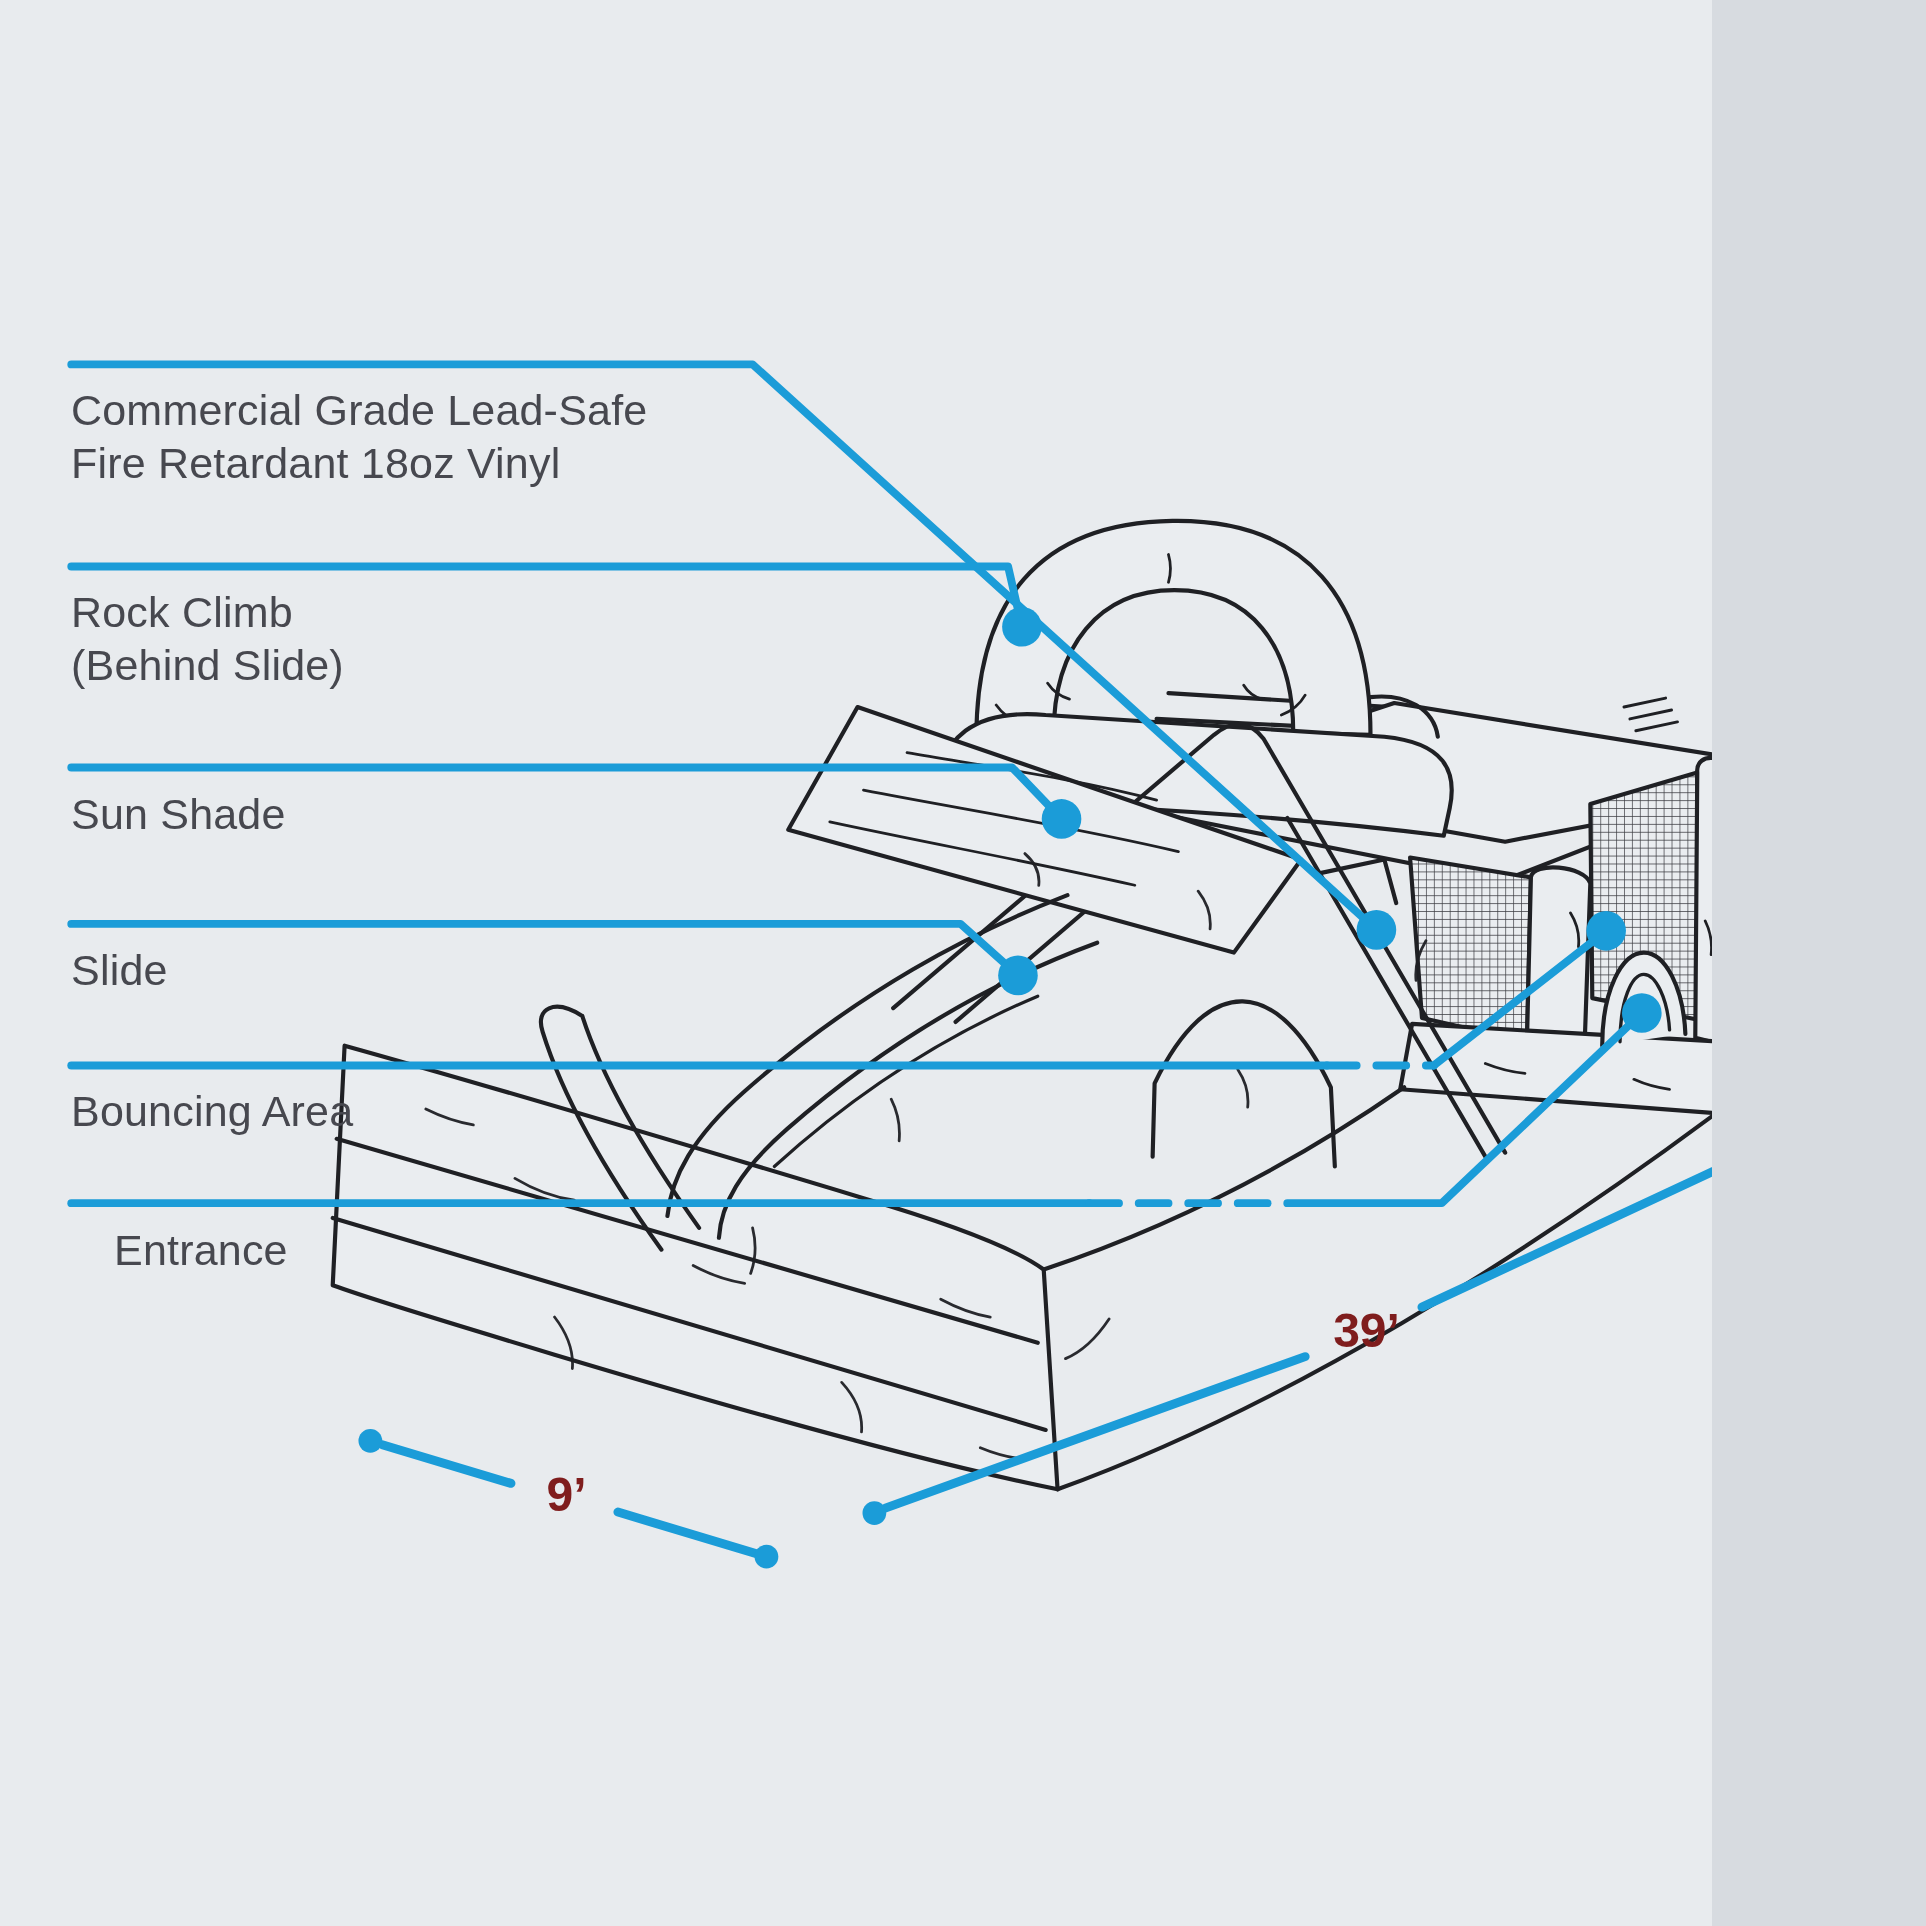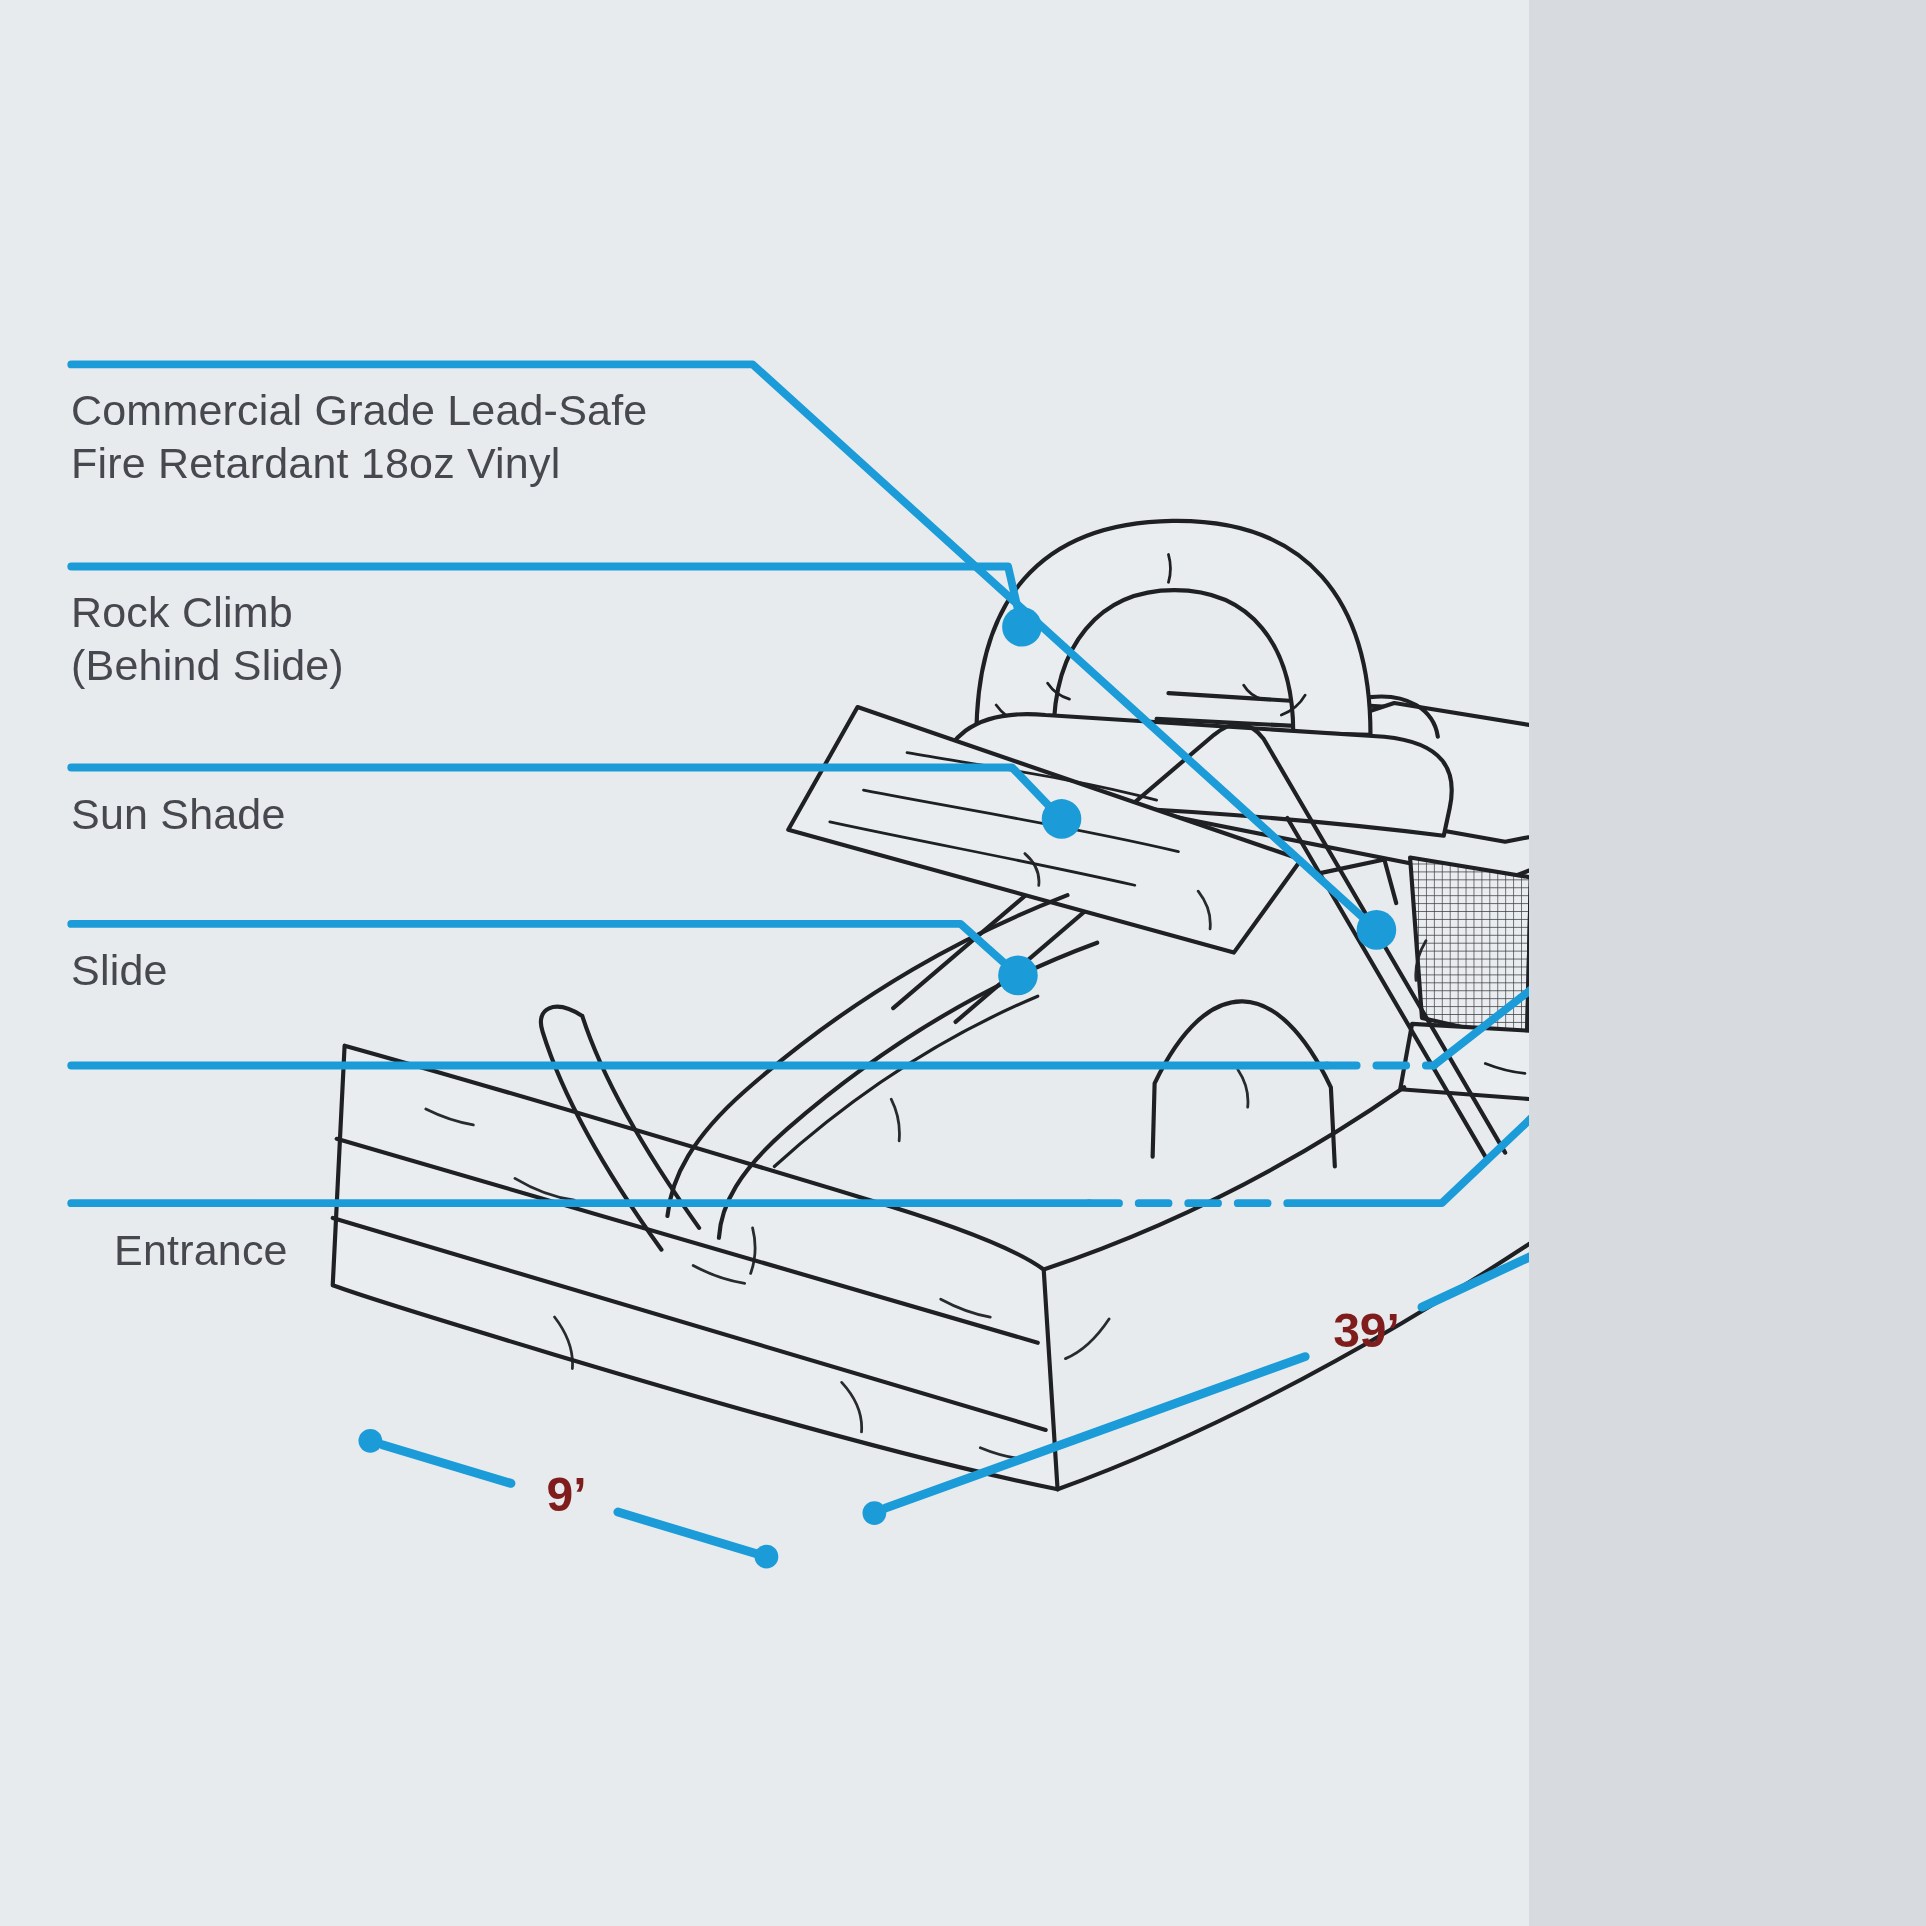--- a/index.html
+++ b/index.html
@@ -1,17 +1,17 @@
 <!DOCTYPE html>
 <html><head>
 <meta charset="utf-8">
 <style>
   html,body{margin:0;padding:0;background:#d7dbe0;}
   .stage{
-    position:relative;width:1529px;height:1927px;overflow:hidden;
+    position:relative;width:1712px;height:1927px;overflow:hidden;
     background:#e8ebee;
     font-family:"Liberation Sans","DejaVu Sans",sans-serif;
   }
   .stage svg{position:absolute;left:0;top:0;}
   .callout-label{
     position:absolute;left:71px;
     font-size:43px;line-height:53px;color:#47484f;
     letter-spacing:0.2px;white-space:nowrap;
   }
   .callout-label span{display:block;}
@@ -142,20 +142,23 @@
   <div class="callout-label" id="lbl-rock">
     <span>Rock Climb</span>
     <span>(Behind Slide)</span>
   </div>
   <div class="callout-label" id="lbl-sun">
     <span>Sun Shade</span>
   </div>
   <div class="callout-label" id="lbl-slide">
     <span>Slide</span>
   </div>
+  <div class="callout-label" id="lbl-bounce">
+    <span>Bouncing Area</span>
+  </div>
   <div class="callout-label" id="lbl-entrance">
     <span>Entrance</span>
   </div>
 
   <div class="dim-label" id="dim-height">15’</div>
   <div class="dim-label" id="dim-length">39’</div>
   <div class="dim-label" id="dim-width">9’</div>
 
 </div>
 

